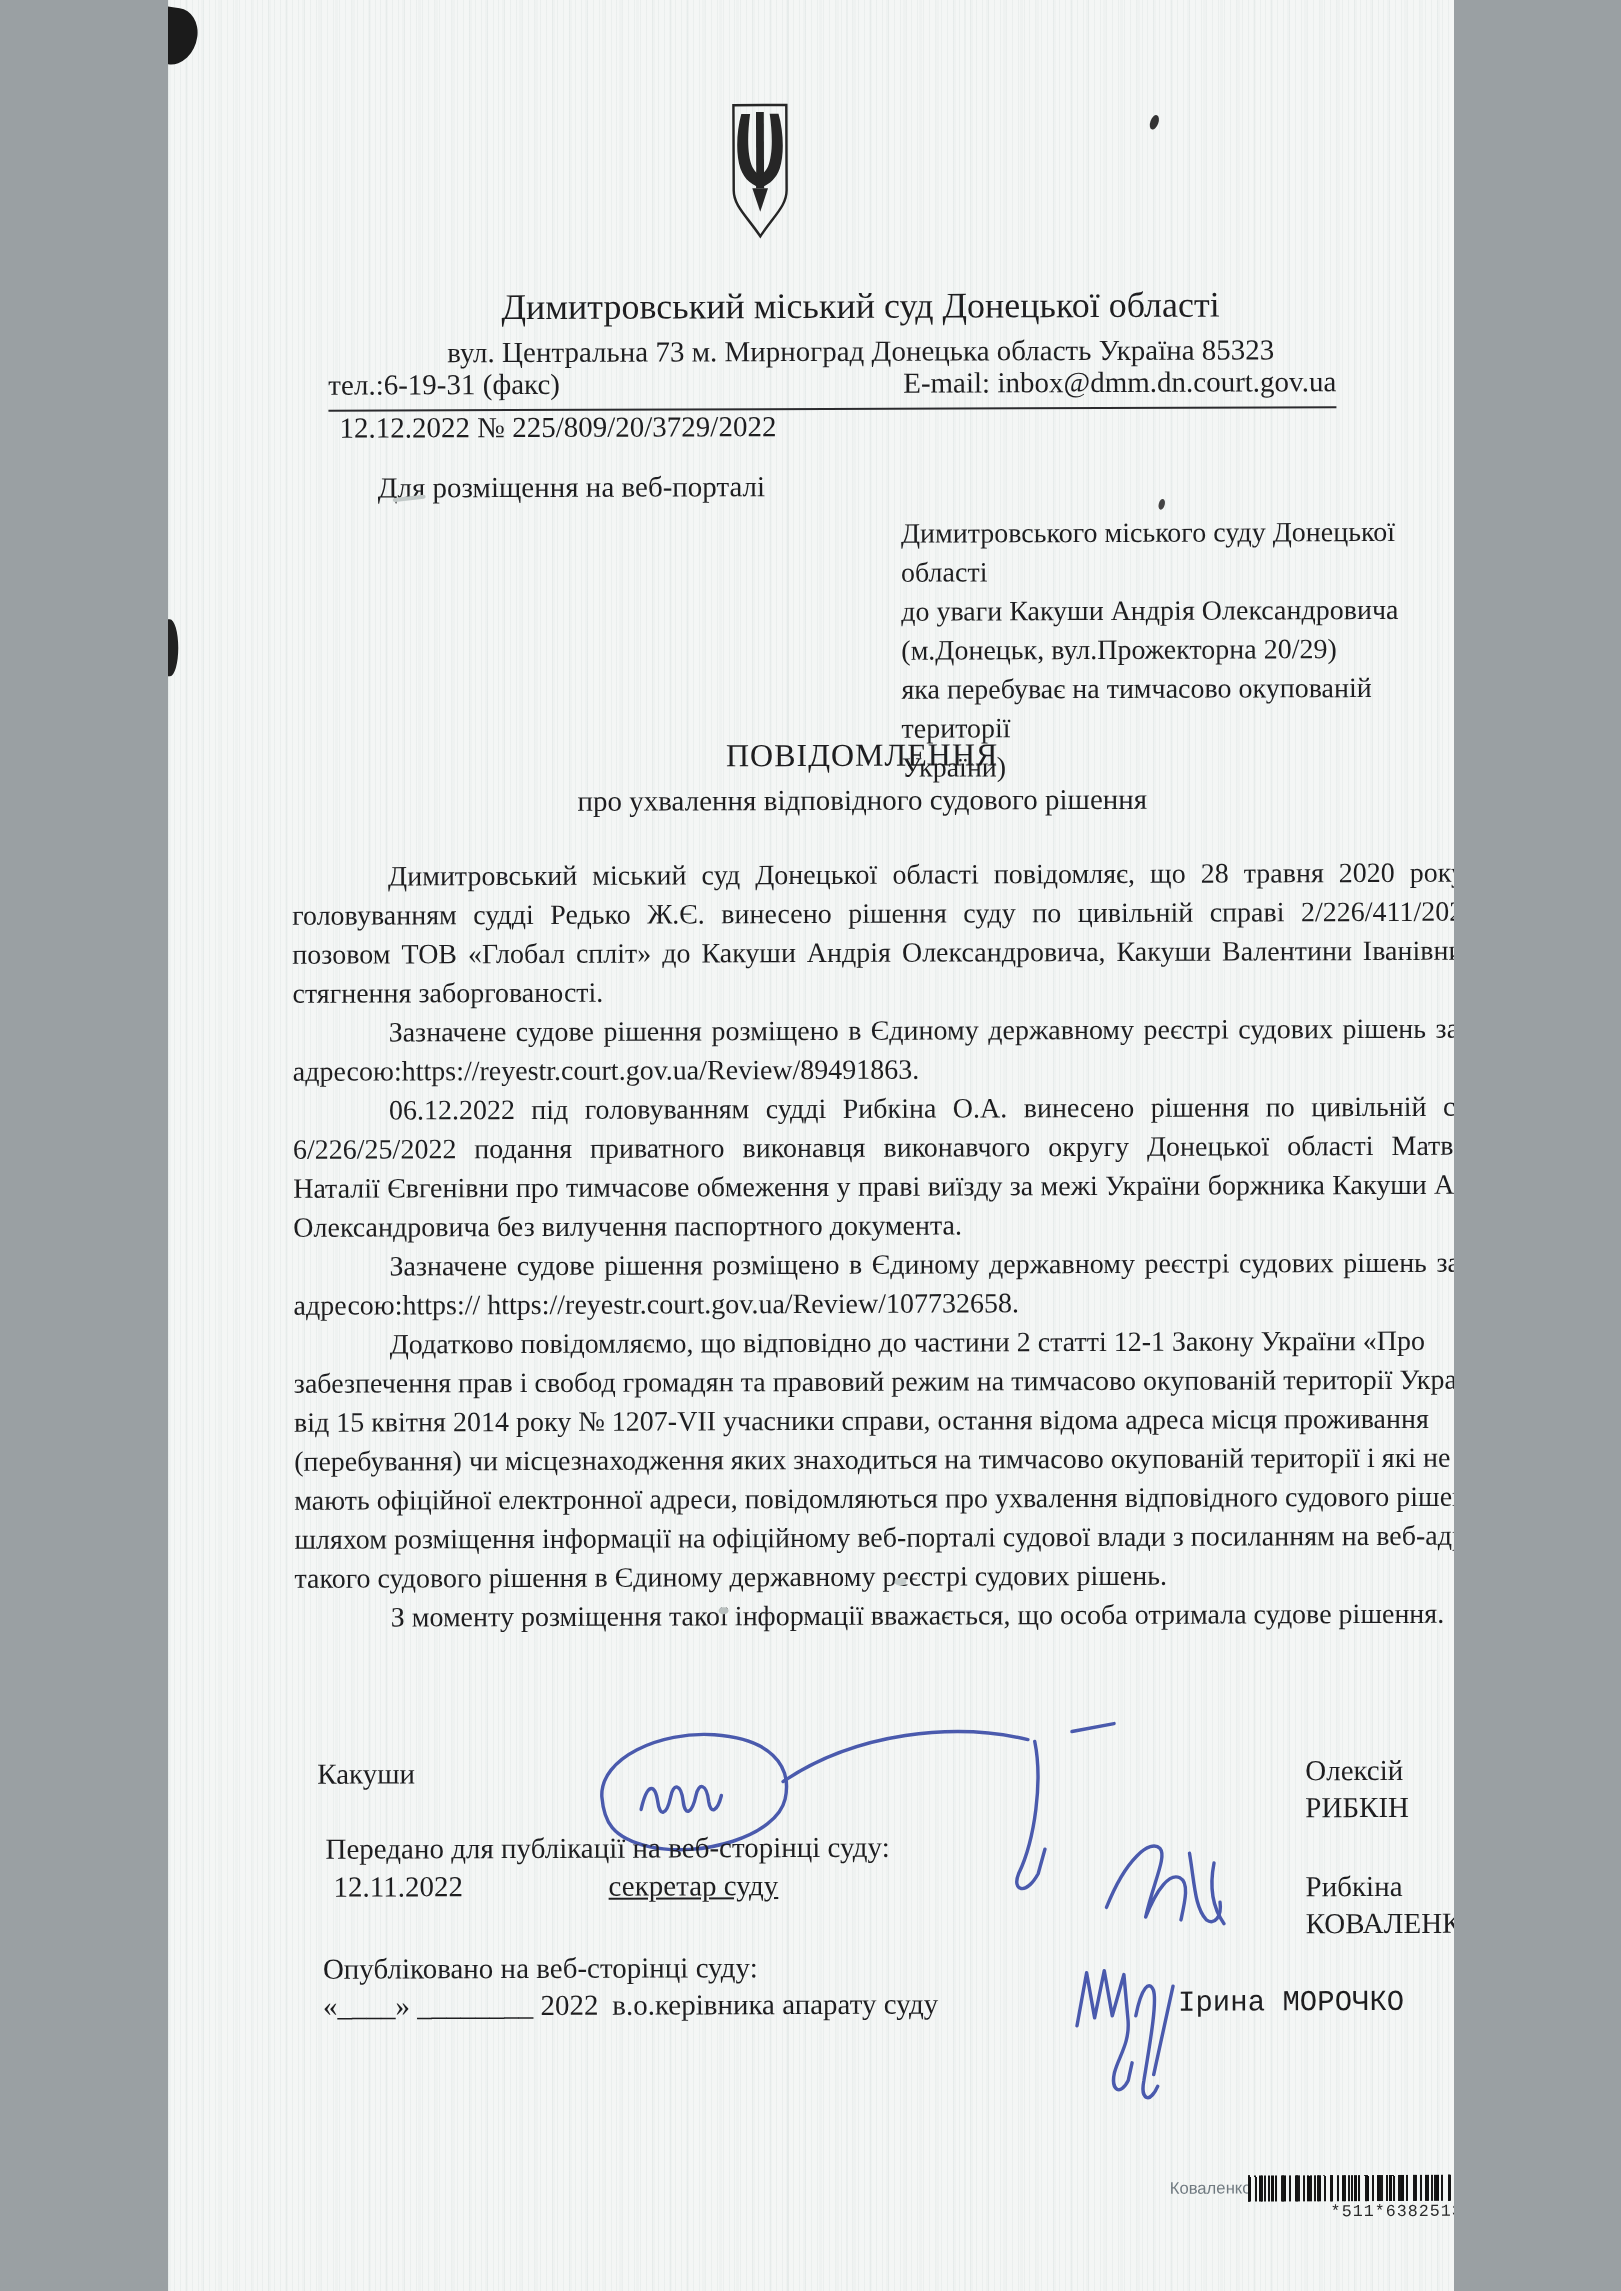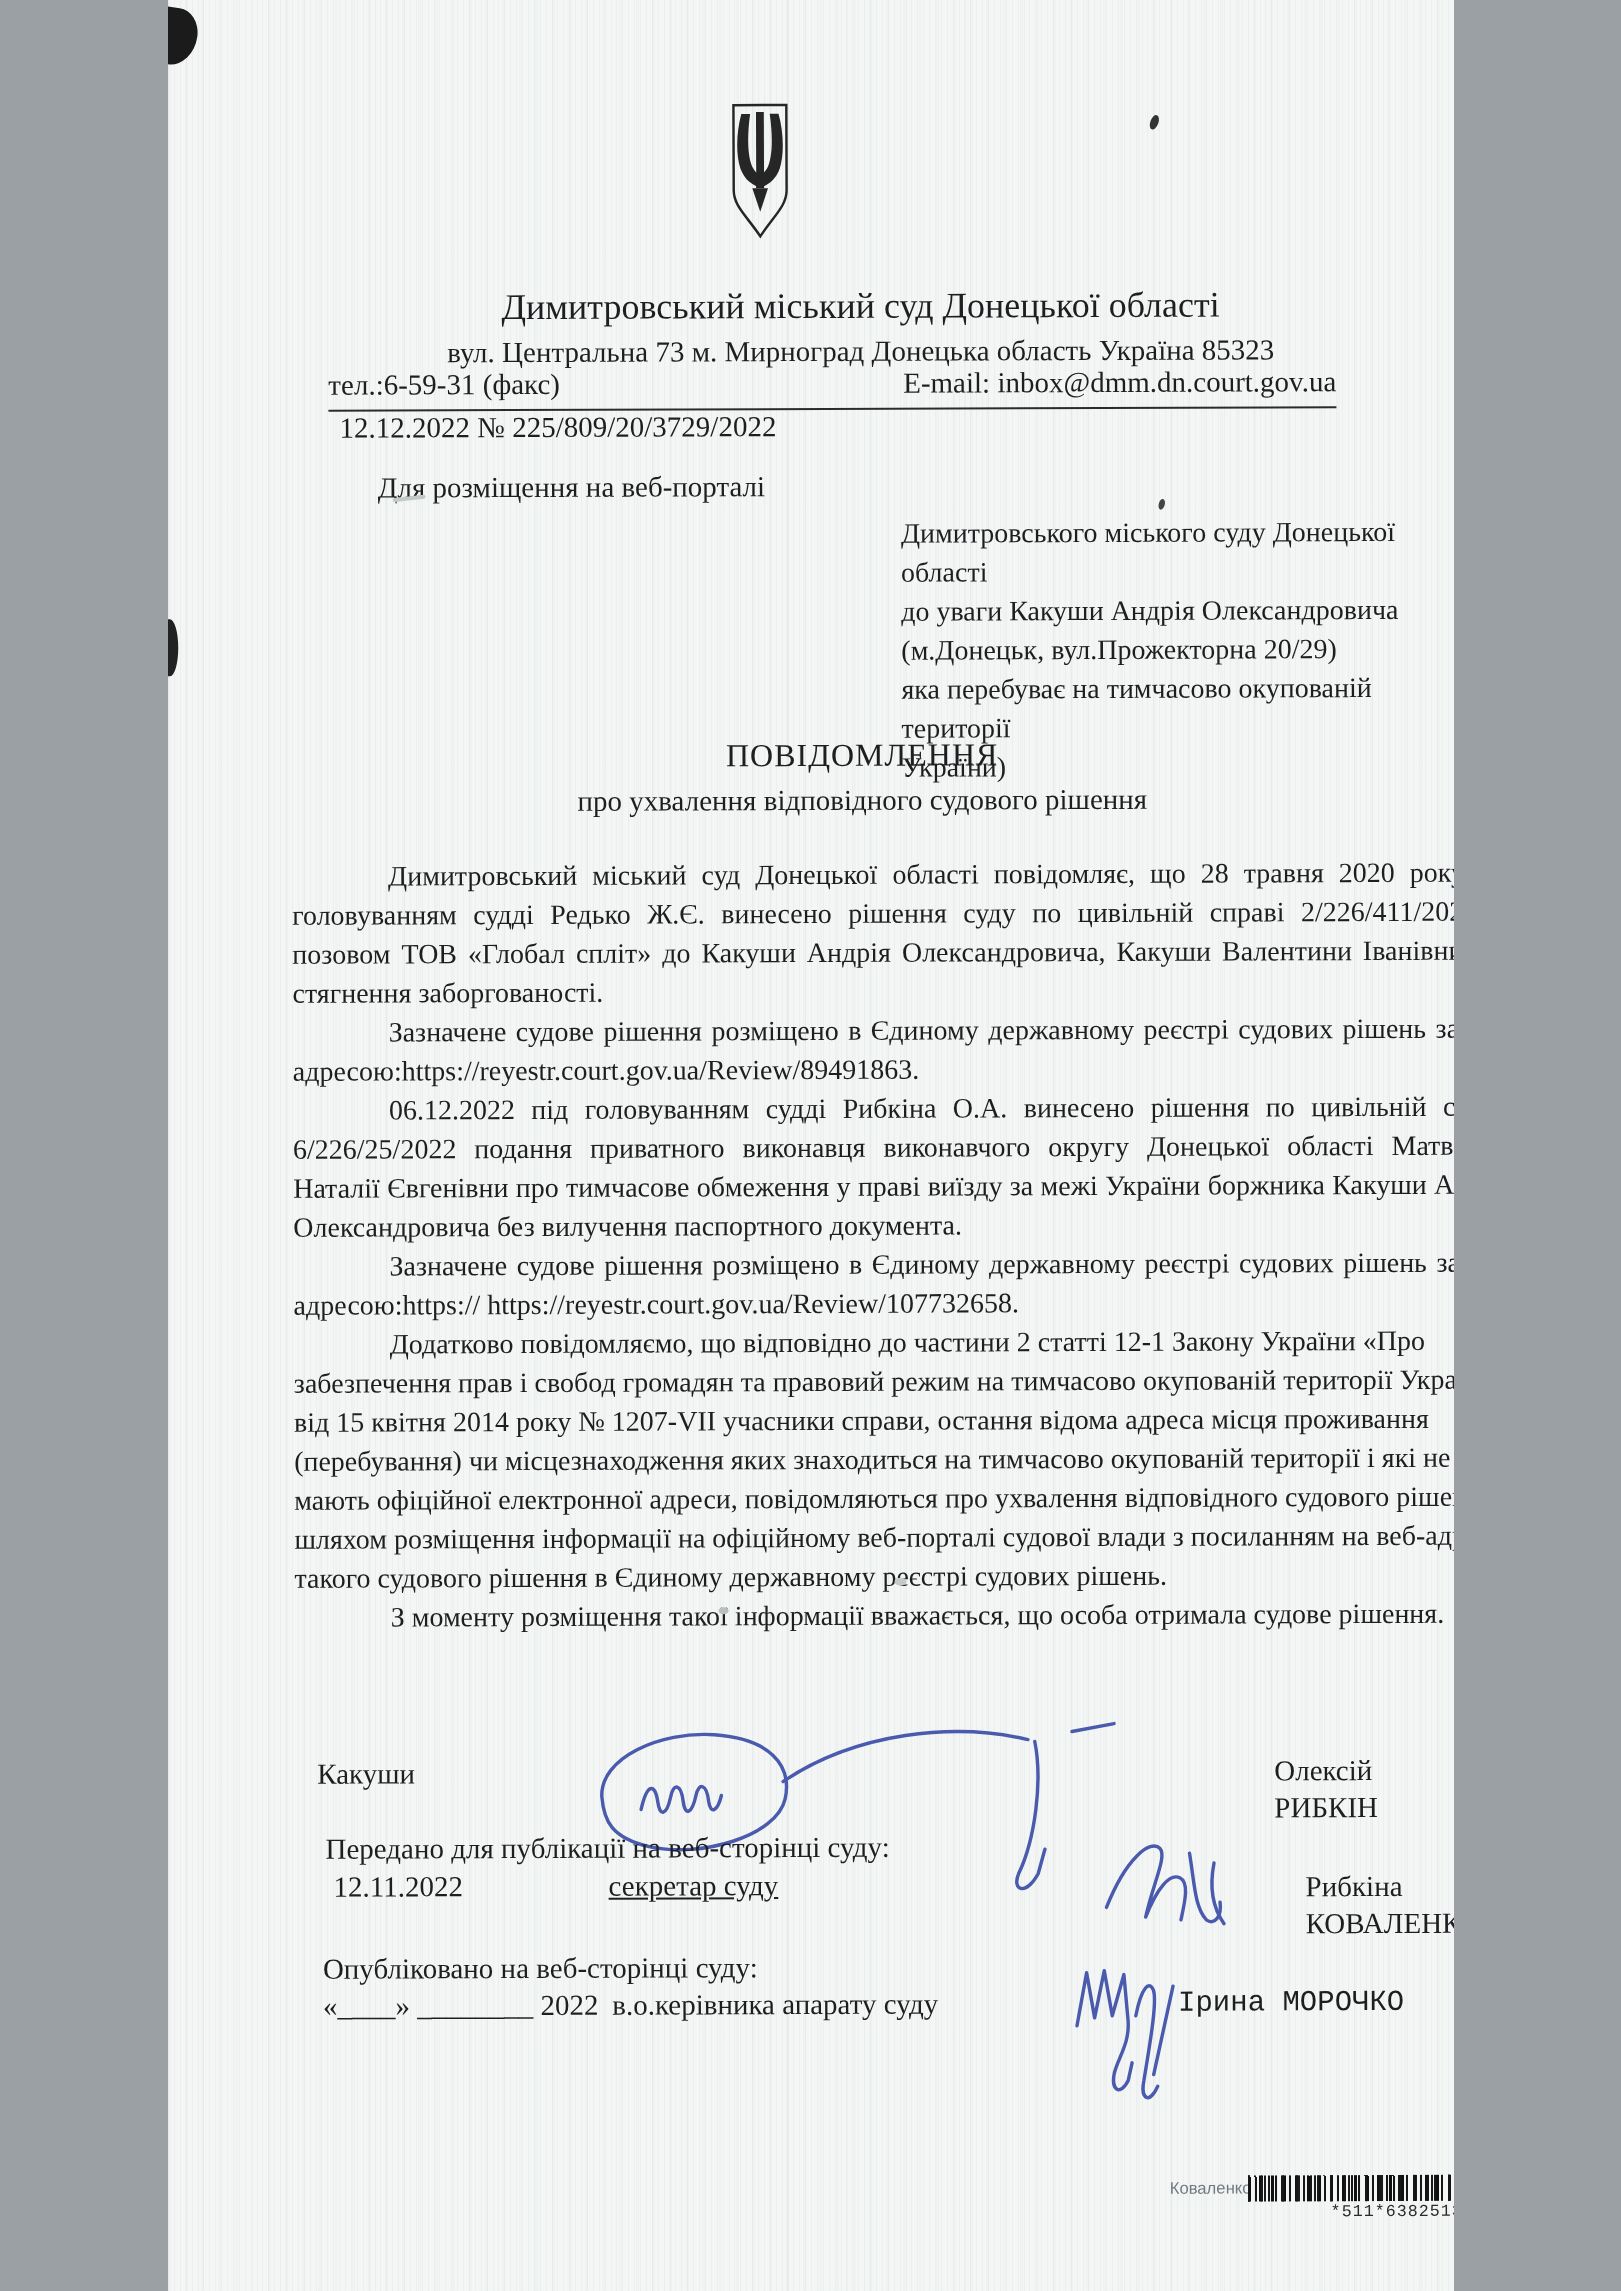--- a/index.html
+++ b/index.html
@@ -73,21 +73,21 @@
         <path d="M28,12 h8 v78 h-8 z"></path>
         <path d="M13,14 L22,14 C19,36 19,56 24,68 C27,74 32,78 36,79 L36,90 C24,88 16,81 12,70 C7,55 8,32 13,14 Z"></path>
         <path d="M51,14 L42,14 C45,36 45,56 40,68 C37,74 32,78 28,79 L28,90 C40,88 48,81 52,70 C57,55 56,32 51,14 Z"></path>
         <path d="M24,90 h16 l-8,24 z"></path>
       </g>
     </svg>
 
     <div class="abs court-name center">Димитровський міський суд Донецької області</div>
     <div class="abs address-line center t30">вул. Центральна 73 м. Мирноград Донецька область Україна 85323</div>
     <div class="abs contact-row t30">
-      <span>тел.:6-59-31 (факс)</span>
+      <span>тел.:6-19-31 (факс)</span>
       <span>E-mail: inbox@dmm.dn.court.gov.ua</span>
     </div>
     <div class="abs ref-line t30">12.12.2022 № 225/809/20/3729/2022</div>
 
     <div class="abs portal-note t30">Для розміщення на веб-порталі</div>
     <div class="abs recipient">
       <div>Димитровського міського суду Донецької області</div>
       <div>до уваги Какуши Андрія Олександровича</div>
       <div>(м.Донецьк, вул.Прожекторна 20/29)</div>
       <div>яка перебуває на тимчасово окупованій території</div>
@@ -102,21 +102,21 @@
     <div class="abs body-text">
       <p>Димитровський міський суд Донецької області повідомляє, що 28 травня 2020 року під головуванням судді Редько Ж.Є. винесено рішення суду по цивільній справі 2/226/411/2020 за позовом ТОВ «Глобал спліт» до Какуши Андрія Олександровича, Какуши Валентини Іванівни про стягнення заборгованості.</p>
       <p>Зазначене судове рішення розміщено в Єдиному державному реєстрі судових рішень за веб-адресою:https://reyestr.court.gov.ua/Review/89491863.</p>
       <p>06.12.2022 під головуванням судді Рибкіна О.А. винесено рішення по цивільній справі 6/226/25/2022 подання приватного виконавця виконавчого округу Донецької області Матвійчук Наталії Євгенівни про тимчасове обмеження у праві виїзду за межі України боржника Какуши Андрія Олександровича без вилучення паспортного документа.</p>
       <p>Зазначене судове рішення розміщено в Єдиному державному реєстрі судових рішень за веб-адресою:https:// https://reyestr.court.gov.ua/Review/107732658.</p>
       <p>Додатково повідомляємо, що відповідно до частини 2 статті 12-1 Закону України «Про забезпечення прав і свобод громадян та правовий режим на тимчасово окупованій території України» від 15 квітня 2014 року № 1207-VII учасники справи, остання відома адреса місця проживання (перебування) чи місцезнаходження яких знаходиться на тимчасово окупованій території і які не мають офіційної електронної адреси, повідомляються про ухвалення відповідного судового рішення шляхом розміщення інформації на офіційному веб-порталі судової влади з посиланням на веб-адресу такого судового рішення в Єдиному державному реєстрі судових рішень.</p>
       <p>З моменту розміщення такої інформації вважається, що особа отримала судове рішення.</p>
     </div>
 
     <div class="abs t30" style="left:147px;top:1754px;">Какуши</div>
-    <div class="abs t30" style="left:1104px;top:1754px;">Олексій РИБКІН</div>
+    <div class="abs t30" style="left:1135px;top:1754px;">Олексій РИБКІН</div>
     <svg class="abs judge-sig" width="534" height="201" viewBox="0 0 545 205">
       <path class="sig" d="M20,95 C18,55 80,28 135,32 C190,36 215,62 207,98 C198,136 120,158 68,146 C30,137 22,120 20,95"></path>
       <path class="sig" d="M60,108 C66,82 74,80 77,100 C79,116 86,114 90,96 C93,80 101,82 103,100 C105,116 112,112 116,94 C119,80 127,82 129,100 C131,114 138,110 142,94"></path>
       <path class="sig" d="M205,80 C280,30 380,20 455,38"></path>
       <path class="sig" d="M462,40 C470,80 462,140 445,175 C438,192 452,198 465,175 L472,150"></path>
       <path class="sig" d="M500,30 L543,22"></path>
     </svg>
 
     <div class="abs t30" style="left:155px;top:1829px;">Передано для публікації на веб-сторінці суду:</div>
     <div class="abs t30" style="left:163px;top:1867px;">12.11.2022</div>

